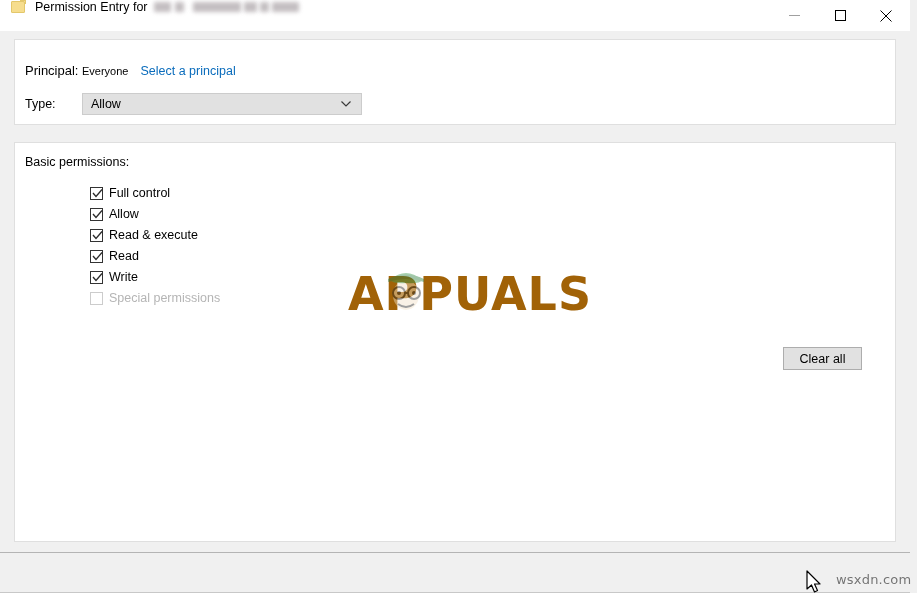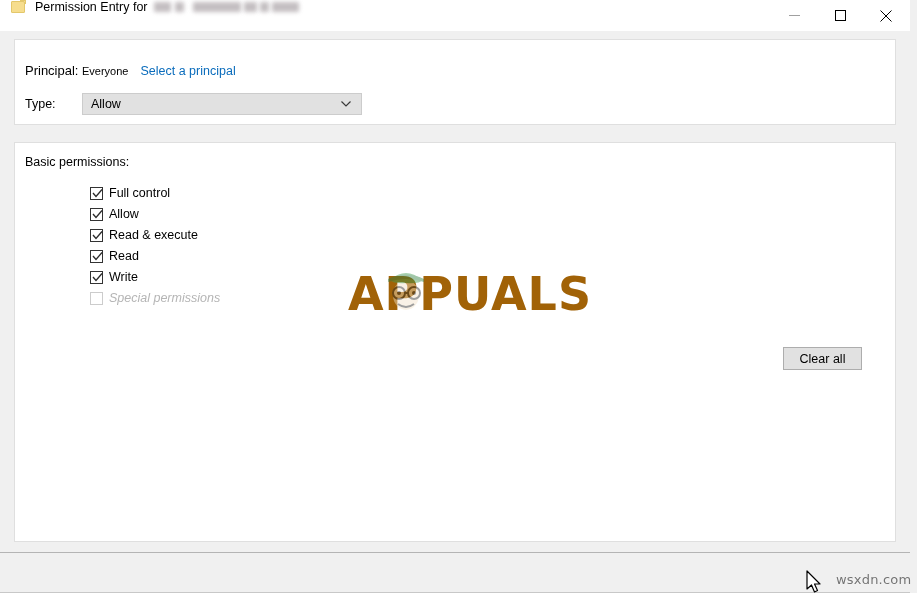--- a/index.html
+++ b/index.html
@@ -224,21 +224,21 @@
     position: absolute;
     left: 75px; top: 36px;
   }
   .perm-item {
     display: flex;
     align-items: flex-end;
     height: 21px;
     white-space: nowrap;
     cursor: pointer;
   }
-  .perm-item.disabled { cursor: default; font-style: italic; }
+  .perm-item.disabled { cursor: default; }
   .checkbox {
     width: 13px;
     height: 13px;
     border: 1px solid #333333;
     background: #ffffff;
     box-sizing: border-box;
     position: relative;
     flex: none;
   }
   .checkbox.disabled {

